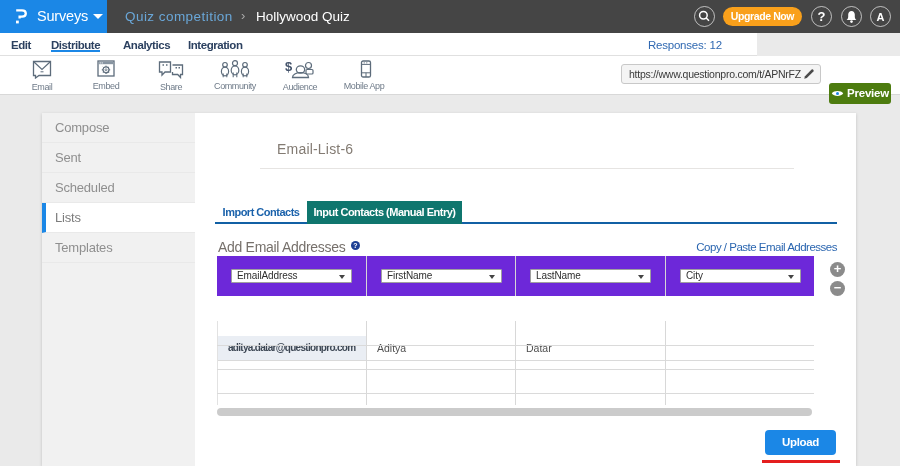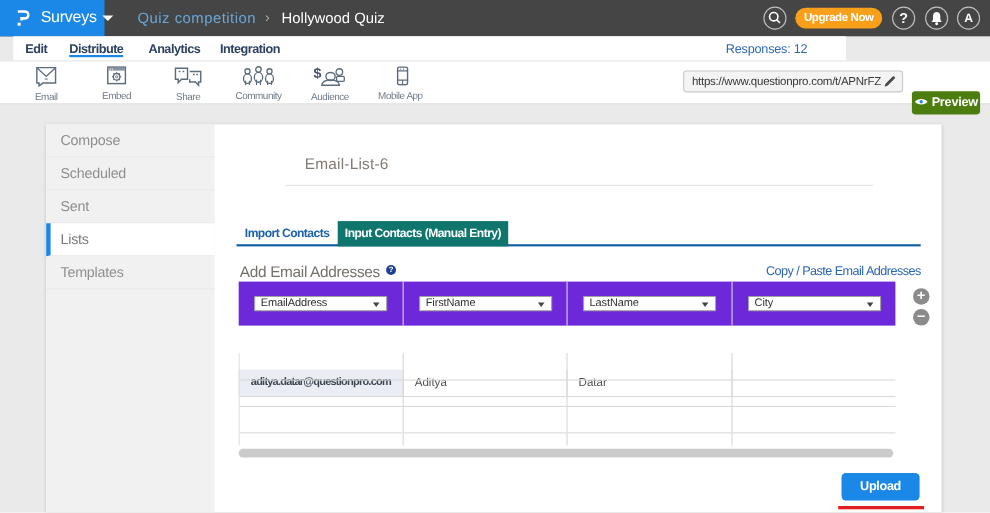--- a/index.html
+++ b/index.html
@@ -1,31 +1,31 @@
 <!DOCTYPE html>
 <html><head>
 <meta charset="utf-8">
 <style>
 * { margin:0; padding:0; box-sizing:border-box; }
 html,body { width:900px; height:466px; font-family:"Liberation Sans",sans-serif; overflow:hidden; }
 body { position:relative; background:#eaeaea; }
 
 
 .topbar { position:absolute; top:0; left:0; width:900px; height:33px; background:#454545; }
-.logoblk { position:absolute; top:0; left:0; width:95px; height:33px; background:#1b87e6; }
+.logoblk { position:absolute; top:0; left:0; width:107px; height:33px; background:#1b87e6; }
 .surveys { position:absolute; left:37px; top:0; height:33px; line-height:33px; color:#fff; font-size:14.5px; letter-spacing:-0.2px; }
 .caret { position:absolute; left:93px; top:14px; width:0; height:0; border-left:5px solid transparent; border-right:5px solid transparent; border-top:5.5px solid #fff; }
 .crumb1 { position:absolute; left:125px; top:0; height:33px; line-height:33px; color:#6aa7d8; font-size:13.5px; letter-spacing:0.45px; }
 .crumbsep { position:absolute; left:241px; top:0; height:33px; line-height:32px; color:#ababab; font-size:13px; }
 .crumb2 { position:absolute; left:256px; top:0; height:33px; line-height:33px; color:#fff; font-size:13.5px; letter-spacing:0px; }
 .circ { position:absolute; top:6px; width:21px; height:21px; border:1px solid rgba(255,255,255,0.65); border-radius:50%; color:#fff; text-align:center; }
 .upgr { position:absolute; left:723px; top:7px; width:79px; height:19px; background:#f9a01b; border-radius:10px; color:#fff; font-size:10.5px; font-weight:bold; text-align:center; line-height:19px; letter-spacing:-0.4px; }
 
 
-.navbar { position:absolute; top:33px; left:12px; width:757px; height:23px; background:#fff; border-bottom:1px solid #e0e0e0; }
+.navbar { position:absolute; top:33px; left:0; width:757px; height:23px; background:#fff; border-bottom:1px solid #e0e0e0; }
 .nav-item { position:absolute; top:0; height:19px; line-height:25px; font-size:11.5px; font-weight:bold; color:#2c4160; letter-spacing:-0.45px; }
 .resp { position:absolute; top:0; right:35px; height:22px; line-height:25px; font-size:11.5px; color:#3069b2; letter-spacing:-0.2px; }
 
 
 .toolbar { position:absolute; top:56px; left:0; width:900px; height:39px; background:#fff; border-bottom:1px solid #d8d8d8; }
 .tool { position:absolute; top:4px; width:64px; text-align:center; }
 .tool svg { display:inline-block; }
 .tool .lbl { display:block; font-size:9px; color:#6e7a88; margin-top:-1px; letter-spacing:-0.4px; }
 .urlbox { position:absolute; left:621px; top:8px; width:200px; height:20px; background:#f4f4f4; border:1px solid #c8c8c8; border-radius:3px; font-size:10.5px; color:#3a3a3a; line-height:18px; padding-left:7px; white-space:nowrap; overflow:hidden; letter-spacing:-0.25px; }
 .pencil { position:absolute; left:803px; top:12px; }
@@ -189,22 +189,22 @@
     <svg width="13" height="9" viewBox="0 0 13 9" style="vertical-align:-1px; margin-right:3px;">
       <path d="M0.8 4.5 C2.8 1.3 10.2 1.3 12.2 4.5 C10.2 7.7 2.8 7.7 0.8 4.5 z" fill="#fff"></path>
       <circle cx="6.5" cy="4.5" r="1.5" fill="#1b87e6"></circle>
     </svg>Preview
   </div>
 </div>
 
 <div class="panel"></div>
 <div class="sidebar">
   <div class="side-item">Compose</div>
+  <div class="side-item">Sent</div>
   <div class="side-item">Scheduled</div>
-  <div class="side-item">Sent</div>
   <div class="side-item active">Lists</div>
   <div class="side-item">Templates</div>
 </div>
 
 <div class="title">Email-List-6</div>
 <div class="hr1"></div>
 <div class="tabsline"></div>
 <div class="tab1">Import Contacts</div>
 <div class="tab2">Input Contacts (Manual Entry)</div>
 <div class="addh">Add Email Addresses</div>

